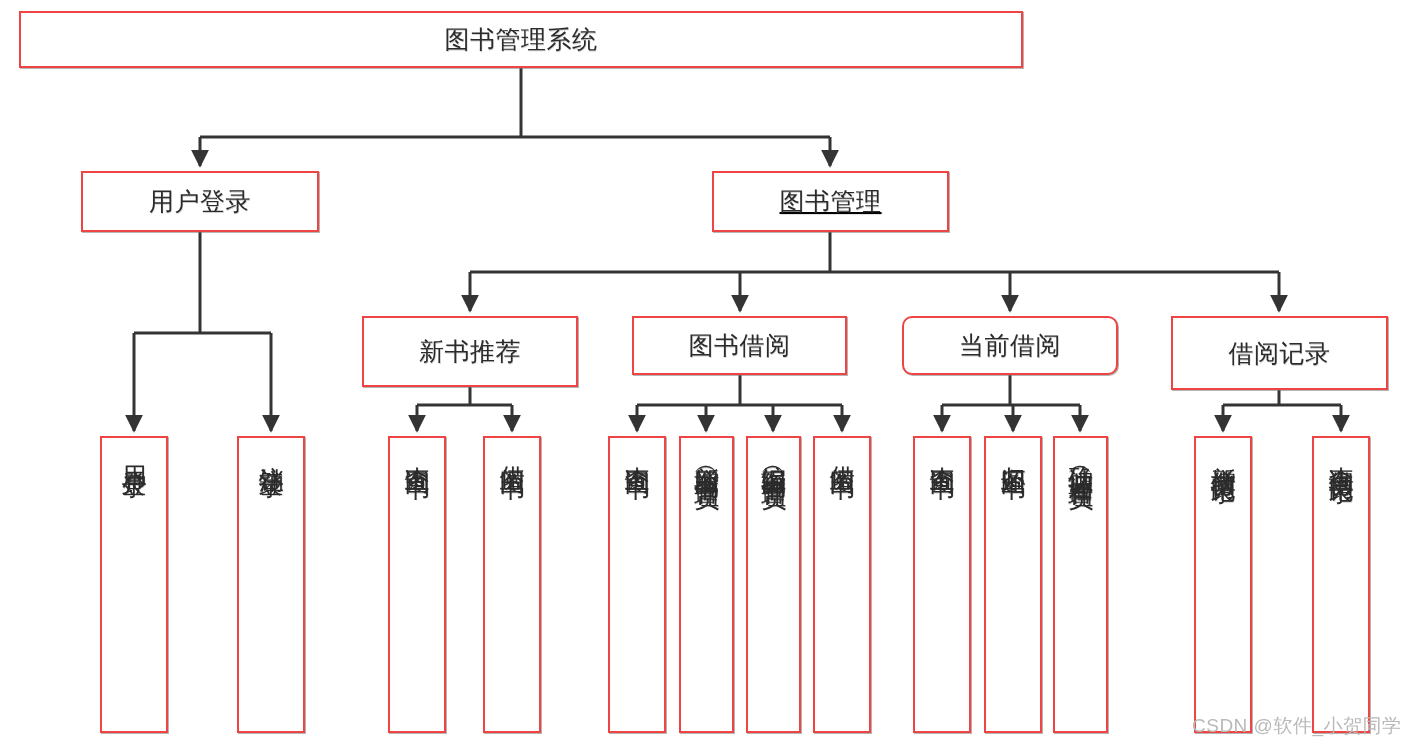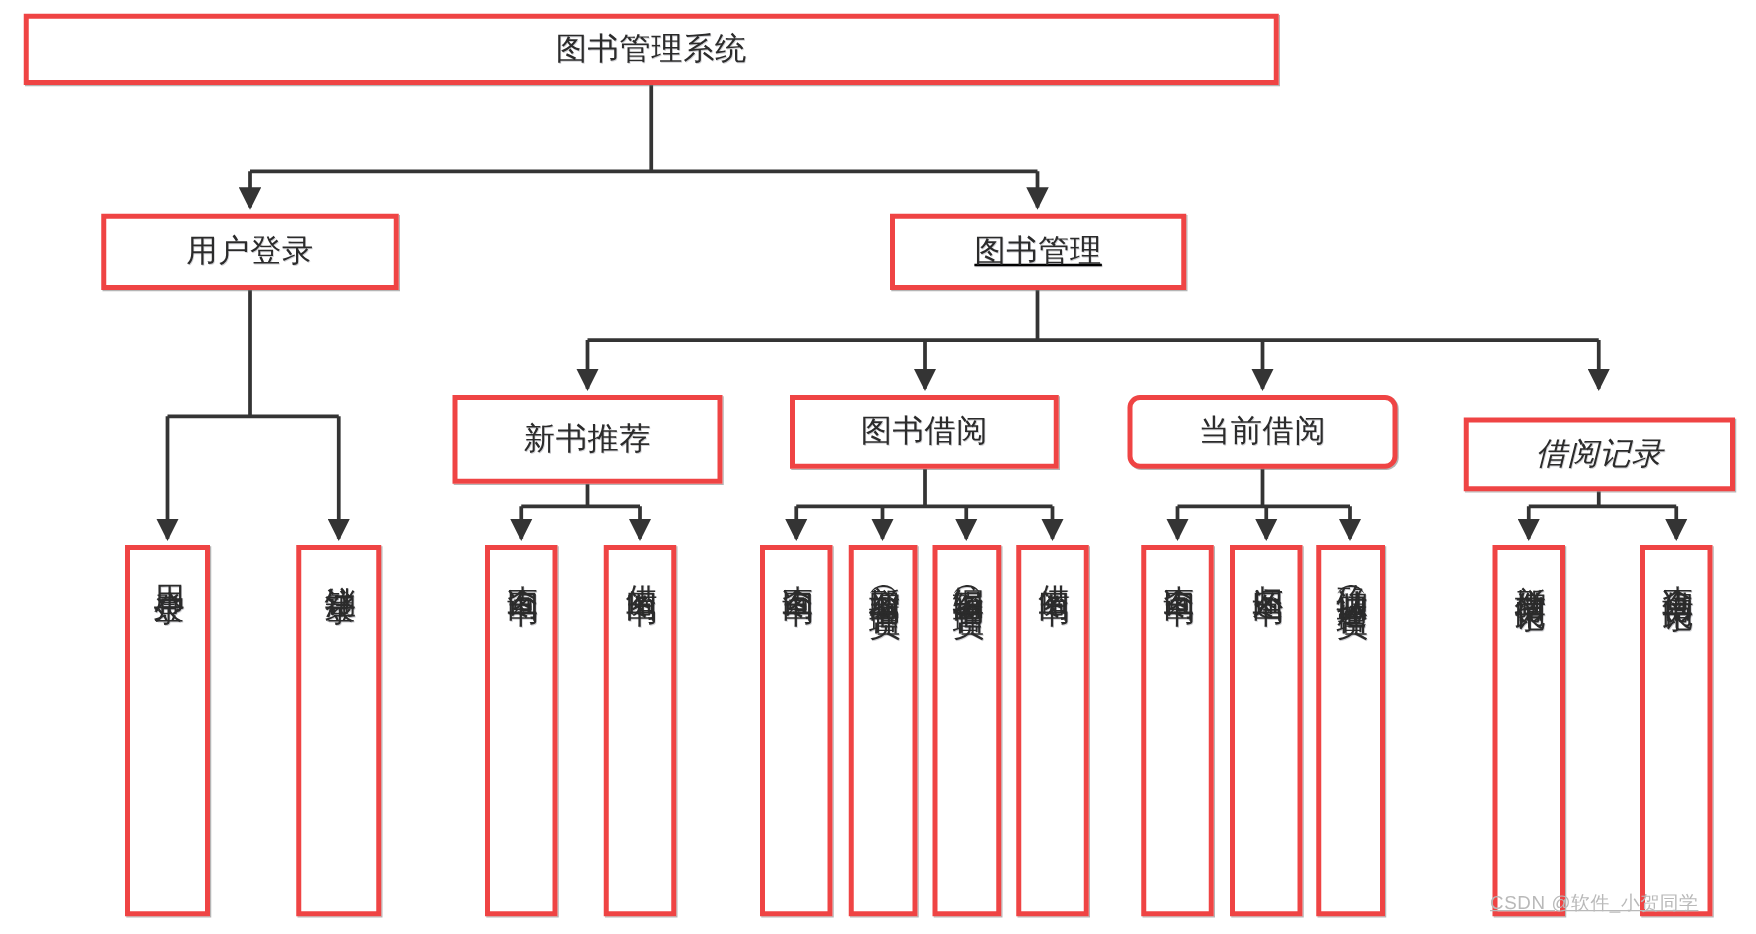--- a/index.html
+++ b/index.html
@@ -22,21 +22,21 @@
     left: 0;
     top: 0;
     width: 1405px;
     height: 747px;
     pointer-events: none;
   }
   .node {
     position: absolute;
     box-sizing: border-box;
     background: #ffffff;
-    border: 4px solid #ef4444;
+    border: 2px solid #ef4444;
     display: flex;
     align-items: center;
     justify-content: center;
     box-shadow: 1px 1px 0 rgba(120,120,120,0.55);
   }
   .node .label {
     color: #2b2b2b;
     font-size: 25px;
     line-height: 1.15;
     letter-spacing: 0.5px;
@@ -52,25 +52,24 @@
     writing-mode: vertical-rl;
     text-orientation: upright;
     font-size: 25px;
     line-height: 1.18;
     letter-spacing: 3px;
     white-space: nowrap;
   }
   .watermark {
     position: absolute;
     color: #b9b9b9;
-    font-size: 15px;
+    font-size: 19px;
     letter-spacing: 0.5px;
     white-space: nowrap;
     user-select: none;
-    text-decoration: underline;
   }
 </style>
 </head>
 <body>
 
 <div id="canvas">
 
   <svg id="edges" viewBox="0 0 1405 747" xmlns="http://www.w3.org/2000/svg">
     <defs>
       <marker id="arrow" viewBox="0 0 10 10" refX="9" refY="5" markerWidth="6" markerHeight="6" orient="auto-start-reverse">
@@ -134,21 +133,21 @@
 
   <div class="node" id="node-l2-0" style="left: 362px; top: 316px; width: 216px; height: 71px;">
     <span class="label">新书推荐</span>
   </div>
   <div class="node" id="node-l2-1" style="left: 632px; top: 316px; width: 215px; height: 59px; align-items: center;">
     <span class="label">图书借阅</span>
   </div>
   <div class="node" id="node-l2-2" style="left: 902px; top: 316px; width: 216px; height: 59px; border-radius: 10px;">
     <span class="label">当前借阅</span>
   </div>
-  <div class="node" id="node-l2-3" style="left: 1171px; top: 334px; width: 217px; height: 59px; font-style: italic;">
+  <div class="node" id="node-l2-3" style="left: 1171px; top: 316px; width: 217px; height: 74px;">
     <span class="label">借阅记录</span>
   </div>
 
   <div class="node vertical" id="node-leaf-0" style="left: 100px; top: 436px; width: 68px; height: 297px;">
     <span class="label">用户登录</span>
   </div>
   <div class="node vertical" id="node-leaf-1" style="left: 237px; top: 436px; width: 68px; height: 297px;">
     <span class="label">注销登录</span>
   </div>
   <div class="node vertical" id="node-leaf-2" style="left: 388px; top: 436px; width: 58px; height: 297px;">

